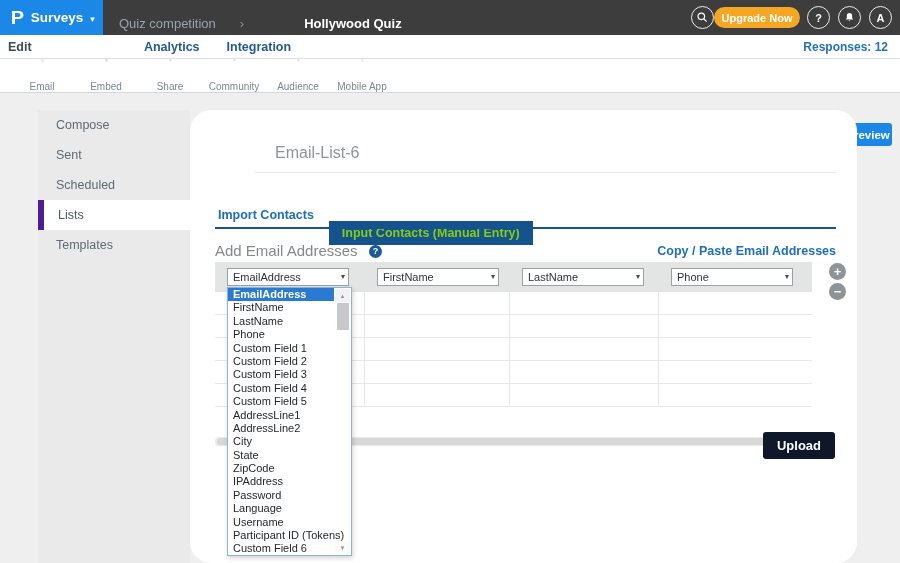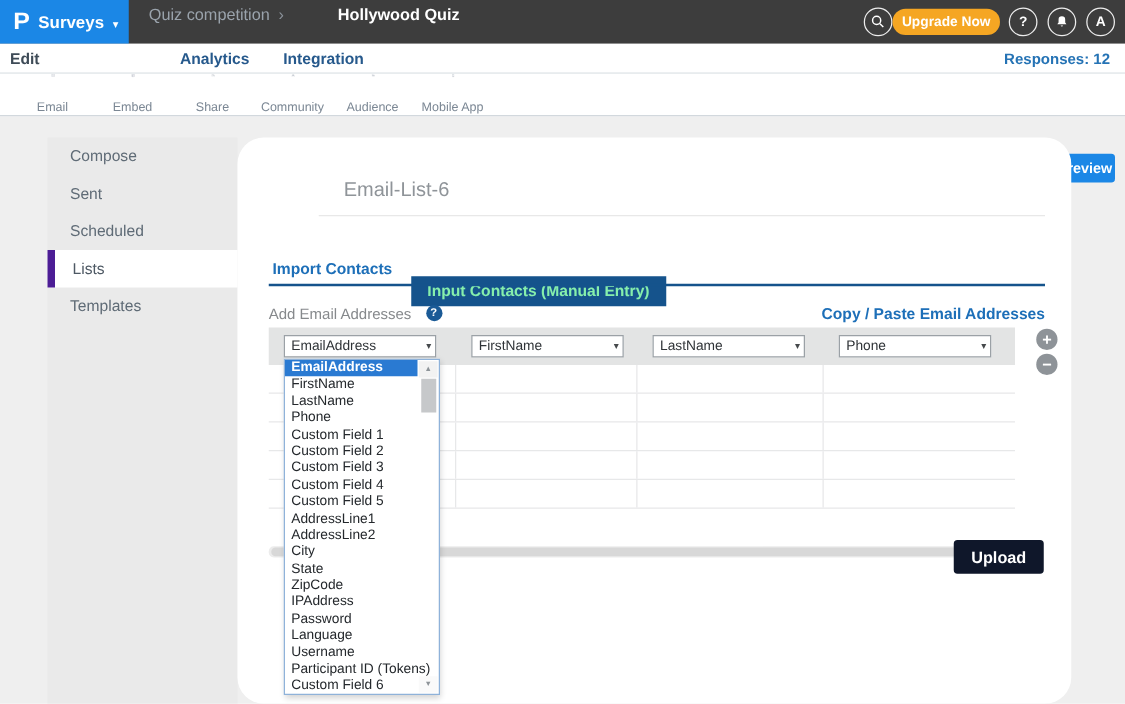--- a/index.html
+++ b/index.html
@@ -9,21 +9,21 @@
     font-family:"Liberation Sans", sans-serif; overflow:hidden;
     -webkit-font-smoothing:antialiased;
   }
   
   .topbar { position:absolute; left:0; top:0; width:900px; height:35px; background:#3D3D3D; }
   .logo { position:absolute; left:0; top:0; width:103px; height:35px; background:#1B87E6;
           display:flex; align-items:center; padding-left:11px; gap:7px; cursor:pointer; }
   .logo .mark { color:#fff; font-size:19px; font-weight:800; line-height:1; transform:scaleX(1.05); }
   .logo .prod { color:#fff; font-size:13.5px; font-weight:600; }
   .logo .caret { color:#fff; font-size:9px; margin-top:2px; }
-  .crumb { position:absolute; left:119px; top:0; height:23px; display:flex; align-items:center; gap:7px; }
+  .crumb { position:absolute; left:119px; top:12px; height:23px; display:flex; align-items:center; gap:24px; }
   .crumb .parent { color:#9AA3AC; font-size:13px; cursor:pointer; }
   .crumb .sep { color:#8A9199; font-size:13px; }
   .crumb .current { color:#FFFFFF; font-size:13px; font-weight:700;margin-left:36px; }
   .topcircle { position:absolute; top:6px; width:23px; height:23px; border:1.5px solid #EDEDED;
                border-radius:50%; color:#fff; display:flex; align-items:center; justify-content:center;
                font-size:11px; font-weight:700; cursor:pointer; }
   .upgrade { position:absolute; left:714px; top:7px; width:86px; height:21px; background:#F5A623;
              border-radius:11px; color:#fff; font-size:11px; font-weight:700; display:flex;
              align-items:center; justify-content:center; cursor:pointer; }
   
@@ -56,24 +56,24 @@
   .sidebar { position:absolute; left:38px; top:110px; width:152px; height:453px; background:#EAEAEA; }
   .side-item { height:30px; line-height:30px; padding-left:18px; font-size:12.5px; color:#5F6B76; cursor:pointer; }
   .side-item.active { background:#fff; border-left:6px solid #4c1d95; padding-left:14px; color:#4E5964; }
   
   .panel { position:absolute; left:190px; top:110px; width:667px; height:453px; background:#fff;border-radius:21px; }
   .list-title { position:absolute; left:85px; top:34px; font-size:16px; color:#8F9499; }
   .title-divider { position:absolute; left:65px; top:62px; width:581px; border-top:1px solid #E8E8E8; }
   .tabs { position:absolute; left:25px; top:93px; height:24px; display:flex;align-items:center; }
   .tab { font-size:12.5px; font-weight:700; line-height:24px; cursor:pointer; }
   .tab.plain { color:#1D6FB8; padding:0 15px 0 3px; }
-  .tab.active { background:#15538C; color:#86efac; padding:0 13px;margin-top:36px; }
+  .tab.active { background:#15538C; color:#84cc16; padding:0 13px;margin-top:36px; }
   .tab-underline { position:absolute; left:25px; top:117px; width:621px; height:2px; background:#15538C; }
   .section-row { position:absolute; left:25px; top:132px; width:621px; height:18px; }
-  .section-title { font-size:12px; color:#86898C; display:inline-block; }
+  .section-title { font-size:15px; color:#86898C; display:inline-block; }
   .help-badge { display:inline-flex; width:13px; height:13px; border-radius:50%; background:#1A5A96;
                 color:#fff; font-size:9px; font-weight:700; align-items:center; justify-content:center;
                 margin-left:7px; vertical-align:2px; cursor:pointer; }
   .copy-link { position:absolute; right:0; top:2px; font-size:12.5px; font-weight:600; color:#1D6FB8; cursor:pointer; }
   
   .ctable { position:absolute; left:25px; top:152px; width:597px; }
   .thead { height:30px; background:#E3E4E4; display:flex; }
   .hcol { position:relative; height:30px; }
   .hcol.c1{width:150px}.hcol.c2{width:145px}.hcol.c3{width:149px}.hcol.c4{width:153px}
   .fselect { position:absolute; left:12px; top:6px; width:122px; height:18px; background:#fff;

